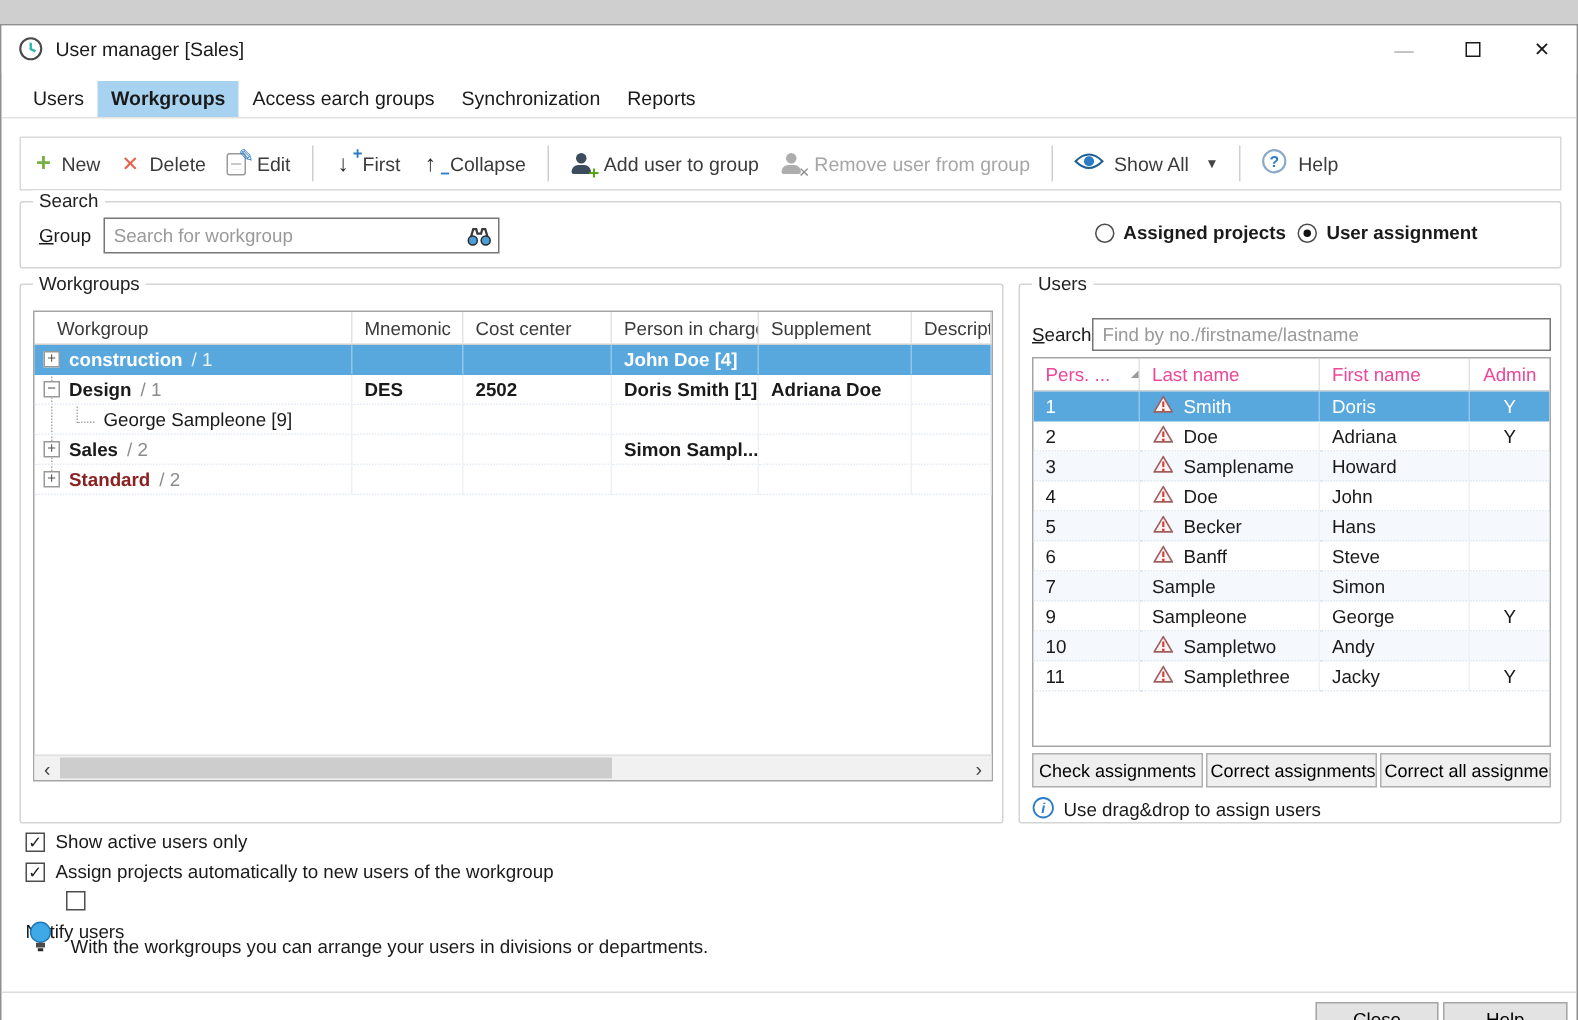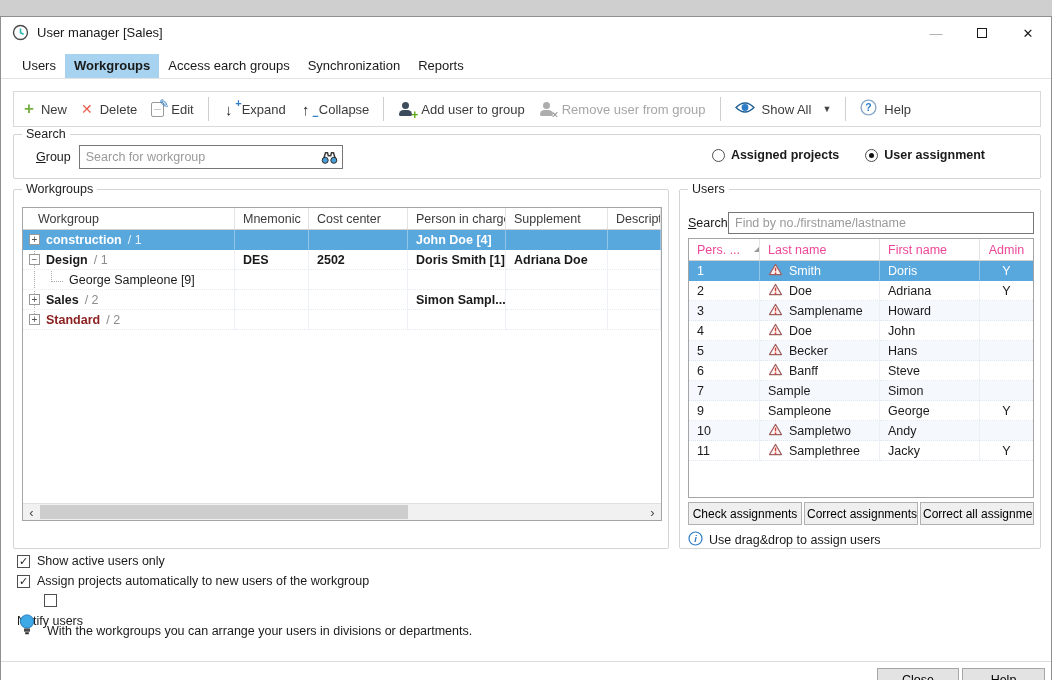--- a/index.html
+++ b/index.html
@@ -51,21 +51,21 @@
   .gbox > .legend { position:absolute; top:-8px; left:8px; background:#fff; padding:0 4px; font-size:12.5px; color:#222; }
 
   .frow { display:flex; align-items:center; }
   .accel u { text-decoration:underline; }
 
   .search-wrap { position:relative; display:inline-block; }
   .tinput { border:1px solid #767676; height:24px; font:inherit; color:#1a1a1a; padding:0 6px; background:#fff; }
   .tinput::placeholder { color:#9a9a9a; }
   .bino { position:absolute; right:5px; top:5px; }
 
-  .radios { position:absolute; right:55px; top:13px; display:flex; gap:26px; align-items:center; }
+  .radios { position:absolute; right:55px; top:13px; display:flex; gap:8px; align-items:center; }
   .radio { display:flex; gap:6px; align-items:center; font-weight:bold; }
   .rb { width:13px; height:13px; border:1px solid #4d4d4d; border-radius:50%; position:relative; background:#fff; flex:0 0 auto; }
   .rb.sel::after { content:""; position:absolute; inset:3px; border-radius:50%; background:#111; }
 
   
   .wg-table { position:absolute; left:8px; top:17px; width:640px; height:314px; border:1px solid #a5a5a5; background:#fff; }
   .wg-grid { display:grid; grid-template-columns:212px 74px 99px 98px 102px 1fr; }
   .wg-head { height:22px; border-bottom:1px solid #d0d0d0; color:#3b3b3b; }
   .wg-head .hcell { display:flex; align-items:center; padding-left:8px; border-right:1px solid #e3e3e3; overflow:hidden; white-space:nowrap; }
   .wg-head .hcell:first-child { padding-left:15px; }
@@ -166,21 +166,21 @@
     <span class="tbtn">
       <span class="edit-ic">
           <span class="page"></span>
           <span class="pencil">✎</span>
         </span>
       <span>Edit</span>
     </span>
     <span class="tsep"></span>
     <span class="tbtn">
       <span class="arrow-combo"><span>↓</span><span class="mod top">+</span></span>
-      <span>Expand</span>
+      <span>First</span>
     </span>
     <span class="tbtn">
       <span class="arrow-combo"><span>↑</span><span class="mod bot">−</span></span>
       <span>Collapse</span>
     </span>
     <span class="tsep"></span>
     <span class="tbtn">
       <span class="person">
           <span class="head"></span>
           <span class="torso"></span>
@@ -210,21 +210,21 @@
       <span><svg width="17" height="17" viewBox="0 0 17 17">
             <circle cx="8.5" cy="8.5" r="7.4" fill="#fff" stroke="#8aa8c8" stroke-width="1.4"></circle>
             <text x="8.5" y="12.2" text-anchor="middle" font-size="10.5" font-weight="bold" fill="#2d7dc6">?</text>
           </svg></span>
       <span>Help</span>
     </span>
   </div>
 
   <div class="gbox" style="left:12px; top:117px; width:1028px; height:45px;">
     <span class="legend">Search</span>
-    <div class="frow" style="position:absolute; left:22px; top:10px; gap:8px;">
+    <div class="frow" style="position:absolute; left:12px; top:10px; gap:8px;">
       <label class="accel"><u>G</u><span>roup</span></label>
       <span class="search-wrap">
         <input class="tinput" style="width: 264px;" placeholder="Search for workgroup">
         <span class="bino"><svg width="17" height="14" viewBox="0 0 17 14">
               <path d="M2.5 9.5 L4.5 2.8 h2 l0.8 3 h2.4 l0.8-3 h2 l2 6.7" fill="none" stroke="#3a3a3a" stroke-width="1.5"></path>
               <circle cx="4.2" cy="10.3" r="3" fill="#4a9fd8" stroke="#2a2a2a"></circle>
               <circle cx="12.8" cy="10.3" r="3" fill="#4a9fd8" stroke="#2a2a2a"></circle>
             </svg></span>
       </span>
     </div>

